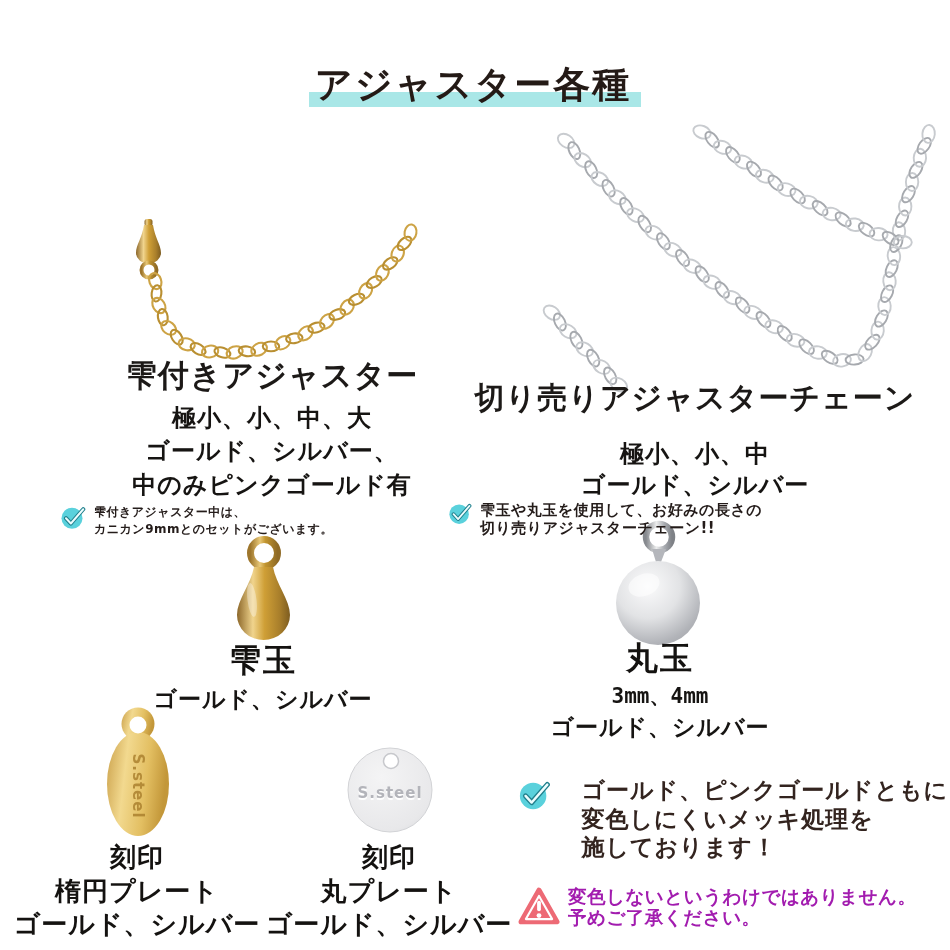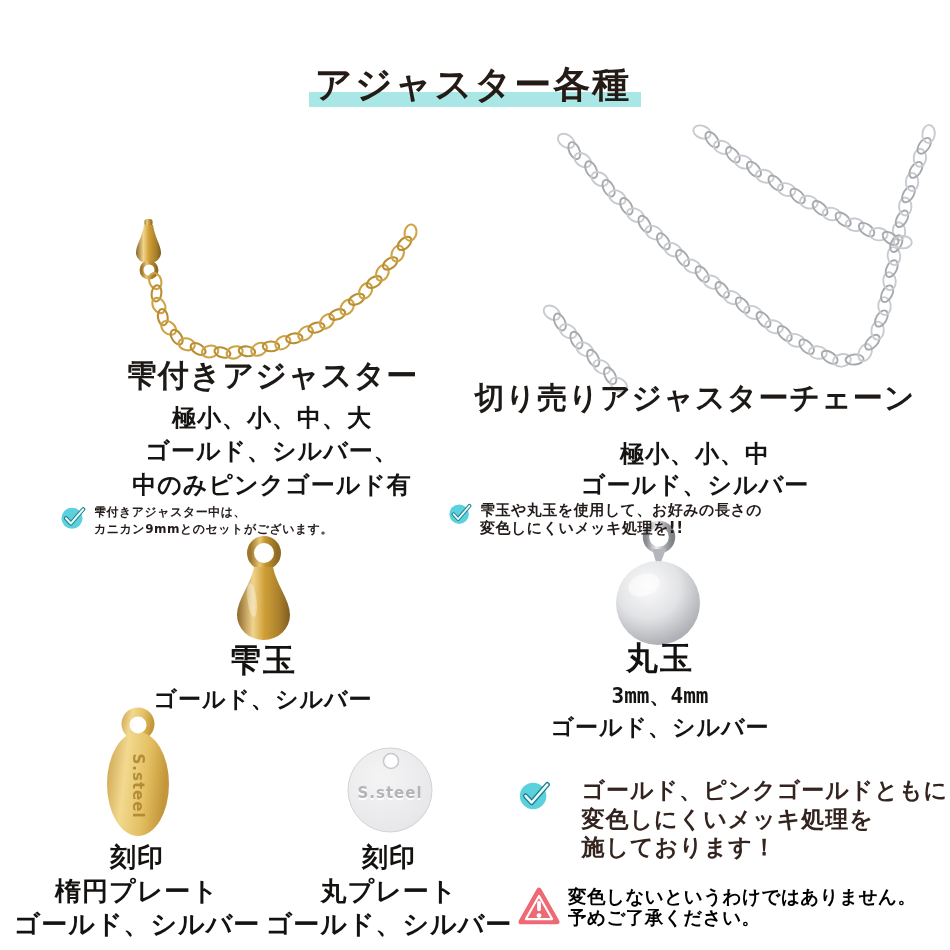--- a/index.html
+++ b/index.html
@@ -29,21 +29,21 @@
   .plate-label{font-size:26px;line-height:33.5px;color:#141210;letter-spacing:1px;}
   
   .note{display:flex;align-items:flex-start;justify-content:flex-start;text-align:left;}
   .note .txt{color:#241c1a;}
   .note-small .txt{font-size:12px;line-height:16.5px;letter-spacing:0.5px;}
   .note-mid .txt{font-size:15px;line-height:18px;letter-spacing:0.5px;}
   .check-ic{flex:0 0 auto;margin-right:7px;}
   .plating{display:flex;align-items:flex-start;text-align:left;justify-content:space-between;}
   .plating .txt{font-size:23px;line-height:28.5px;color:#33241f;letter-spacing:1px;}
   .warning{display:flex;align-items:flex-start;text-align:left;}
-  .warning .txt{font-size:18.5px;line-height:21px;color:#000000;letter-spacing:0.5px;}
+  .warning .txt{font-size:18.5px;line-height:21px;color:#a21caf;letter-spacing:0.5px;}
   .warn-ic{flex:0 0 auto;margin-right:8px;margin-top:1px;}
 </style>
 </head>
 <body>
 
 <div id="stage">
 
   <svg id="canvas" viewBox="0 0 950 950" aria-hidden="true">
     <defs>
       <linearGradient id="goldLin" x1="0" y1="0" x2="1" y2="0">
@@ -257,21 +257,21 @@
     <div class="spec" style="line-height:31px;margin-top:23px;">極小、小、中</div>
     <div class="spec" style="line-height:31px;">ゴールド、シルバー</div>
     <div class="note note-mid" style="margin-top:0px;">
       <svg class="check-ic" width="25" height="25" viewBox="0 0 36 36">
         <circle cx="16" cy="19" r="14" fill="#5ad1dc"></circle>
         <path d="M8 19 L14.5 26 L31 7" fill="none" stroke="#1f7f8c" stroke-width="5.5" stroke-linecap="round" stroke-linejoin="round"></path>
         <path d="M8 19 L14.5 26 L31 7" fill="none" stroke="#ecfdfe" stroke-width="2.6" stroke-linecap="round" stroke-linejoin="round"></path>
       </svg>
       <div class="txt">
         <div>雫玉や丸玉を使用して、お好みの長さの</div>
-        <div>変色しにくいメッキ処理を!!</div>
+        <div>切り売りアジャスターチェーン!!</div>
       </div>
     </div>
   </div>
 
   <div class="block" style="left:148px;top:643px;width:230px;">
     <h3 class="h3">雫玉</h3>
     <div class="spec2">ゴールド、シルバー</div>
   </div>
 
   <div class="block" style="left:535px;top:641px;width:250px;">

